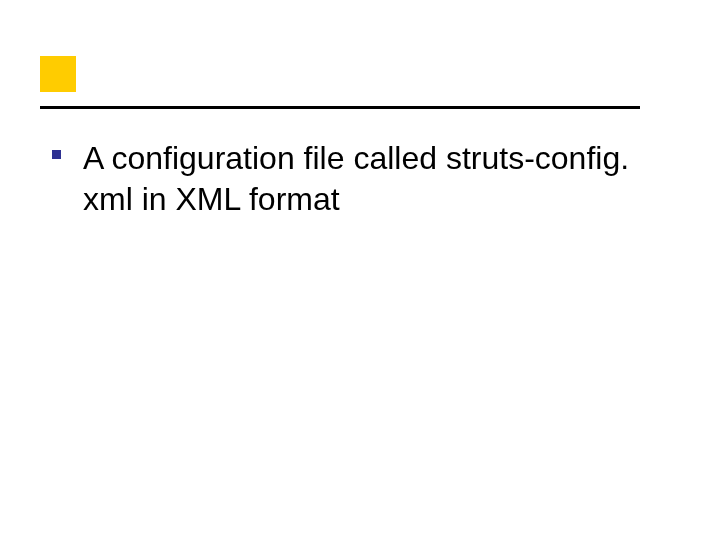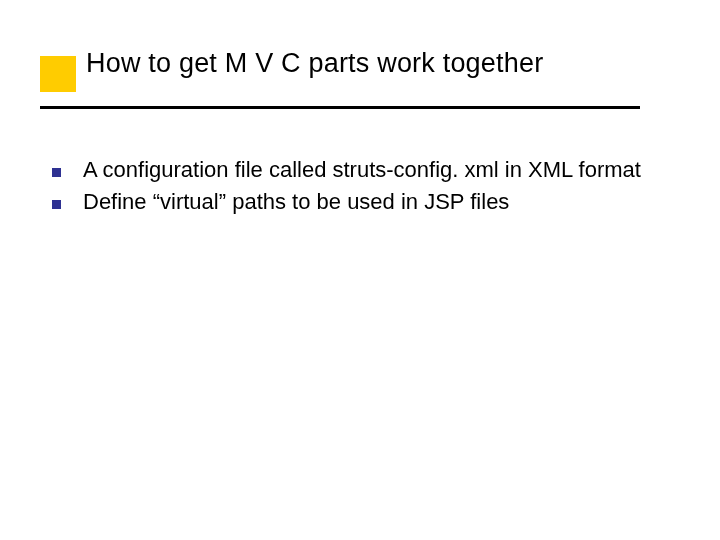--- a/index.html
+++ b/index.html
@@ -39,23 +39,23 @@
     position: absolute;
     left: 40px;
     top: 106px;
     width: 600px;
     height: 3px;
     background: #000;
   }
   .body {
     position: absolute;
     left: 52px;
-    top: 156px;
+    top: 138px;
     width: 612px;
-    font-size: 22px;
+    font-size: 32px;
     line-height: 1.28;
   }
   .item {
     display: flex;
     align-items: flex-start;
     margin-bottom: 4px;
   }
   .bullet {
     flex: 0 0 auto;
     width: 9px;
@@ -66,25 +66,20 @@
   }
   .text {
     flex: 1 1 auto;
   }
 </style>
 </head>
 <body>
 
 <div class="slide">
   <div class="accent-box"></div>
-  <div class="title">How to get M V C parts work together</div>
   <div class="divider"></div>
   <div class="body">
     <div class="item">
       <div class="bullet"></div>
       <div class="text">A configuration file called struts-config. xml in XML format</div>
     </div>
-    <div class="item">
-      <div class="bullet"></div>
-      <div class="text">Define “virtual” paths to be used in JSP files</div>
-    </div>
   </div>
 </div>
 
 </body></html>

